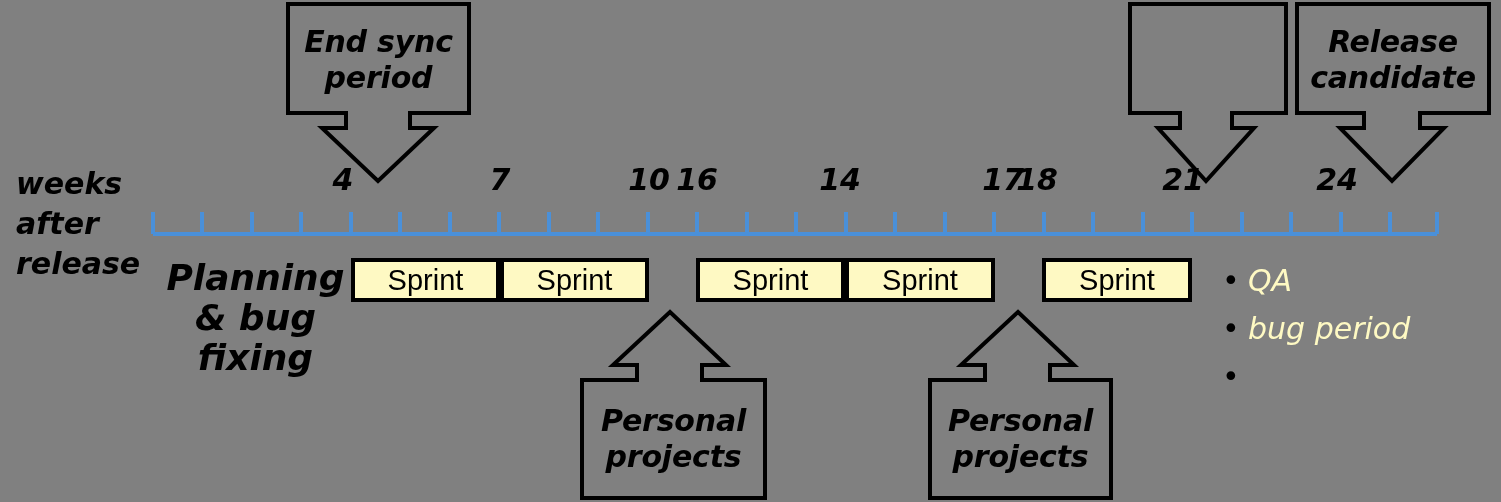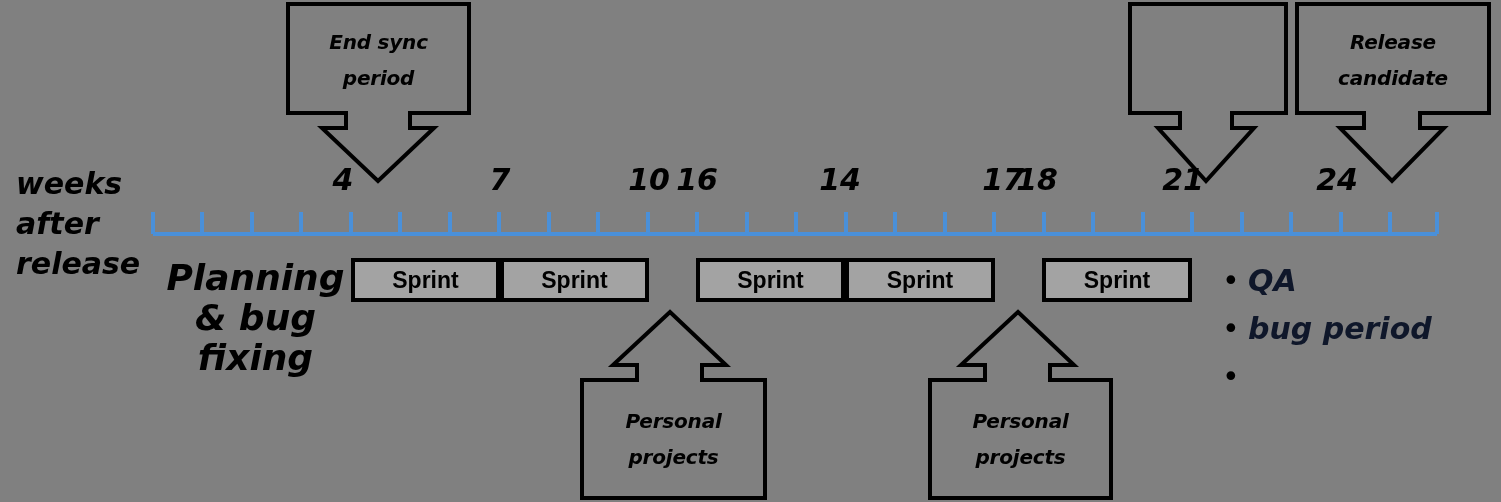--- a/index.html
+++ b/index.html
@@ -11,21 +11,21 @@
     position:relative;
   }
   #stage{position:absolute;left:0;top:0;width:1501px;height:502px;}
 
   svg.layer{position:absolute;left:0;top:0;width:1501px;height:502px;pointer-events:none;}
 
   .calloutText{
     position:absolute;
     font-style:italic;
     font-weight:bold;
-    font-size:20px;
+    font-size:30px;
     line-height:36px;
     color:#000;
     text-align:center;
     letter-spacing:-0.2px;
     white-space:pre-line;
     display:flex;
     align-items:center;
     justify-content:center;
   }
 
@@ -57,29 +57,29 @@
     font-weight:bold;
     font-size:36px;
     line-height:40px;
     color:#000;
     text-align:center;
     white-space:pre-line;
   }
 
   .sprintBox{
     position:absolute;
-    background:#a3a3a3;
+    background:#fef9c3;
     border:4px solid #000;
     box-sizing:border-box;
     display:flex;
     align-items:center;
     justify-content:center;
-    font-size:23px;
+    font-size:29px;
     font-style:normal;
-    font-weight:bold;
+    font-weight:normal;
     color:#000;
     font-family:"Liberation Sans", sans-serif;
   }
 
   .bulletList{
     position:absolute;
     left:1222px;top:258px;width:279px;
   }
   .bulletRow{
     display:flex;
@@ -89,24 +89,24 @@
   .bulletDot{
     width:26px;
     flex:0 0 26px;
     font-size:30px;
     line-height:45px;
     color:#000;
     text-align:left;
   }
   .bulletText{
     font-style:italic;
-    font-weight:bold;
+    font-weight:normal;
     font-size:30px;
     line-height:45px;
-    color:#0f172a;
+    color:#fef9c3;
   }
 </style>
 </head>
 <body>
 
 <div id="stage">
 
   <svg class="layer" viewBox="0 0 1501 502">
 
     <g>

